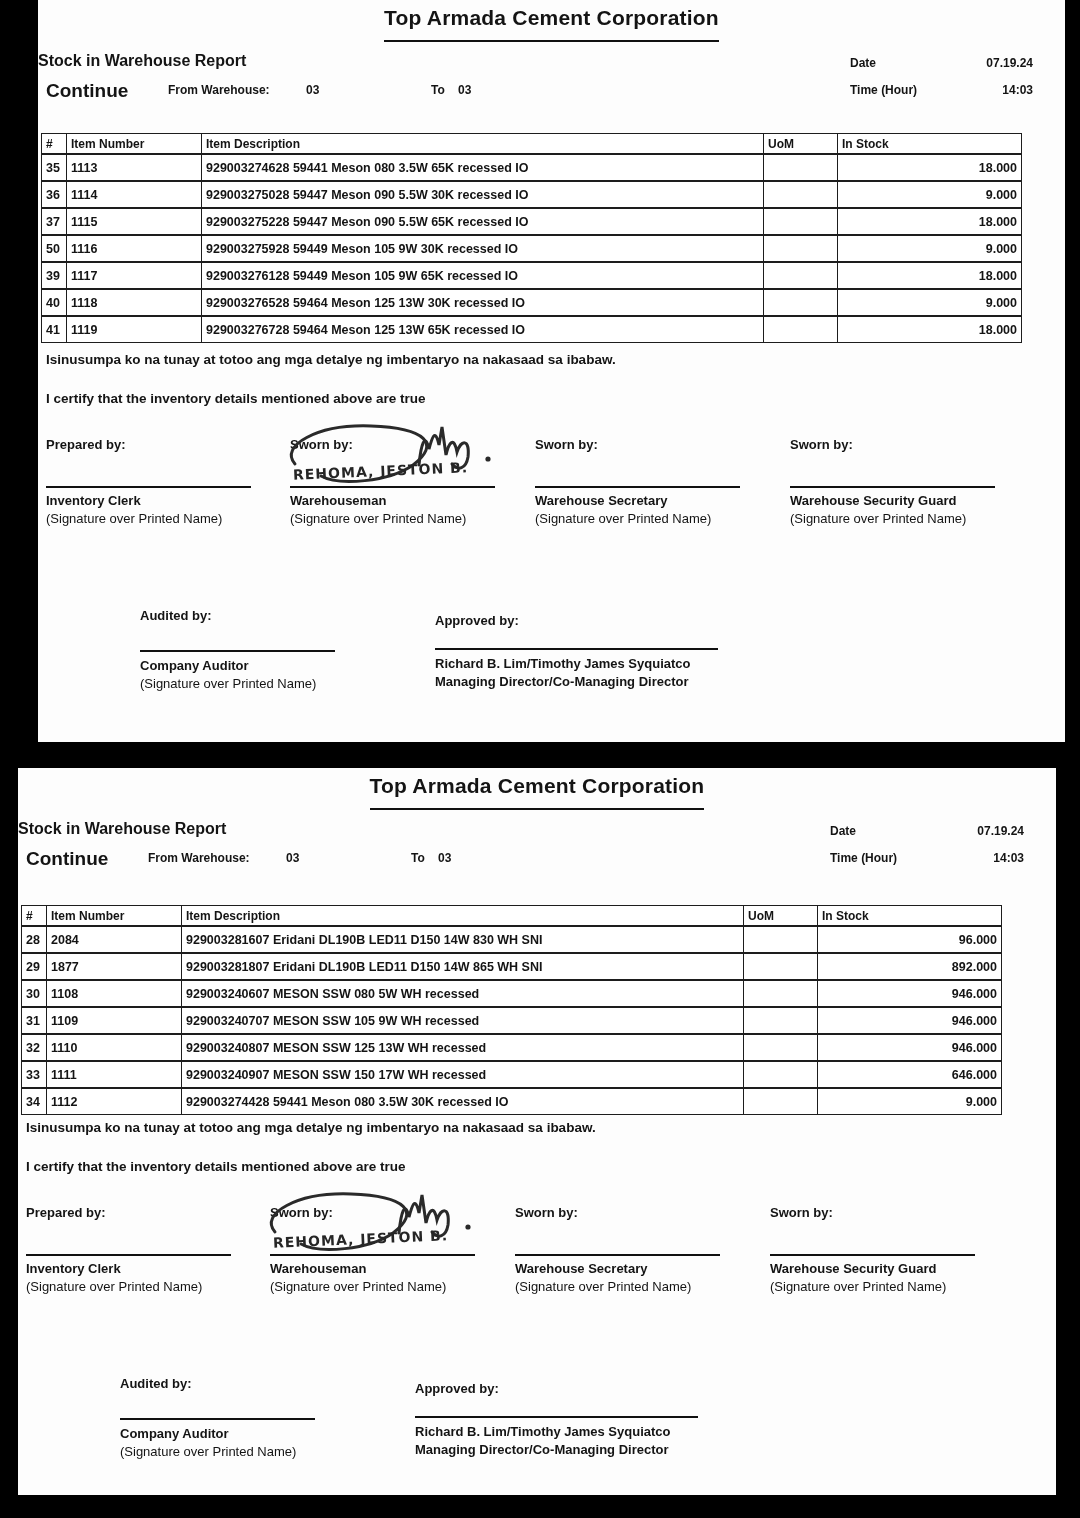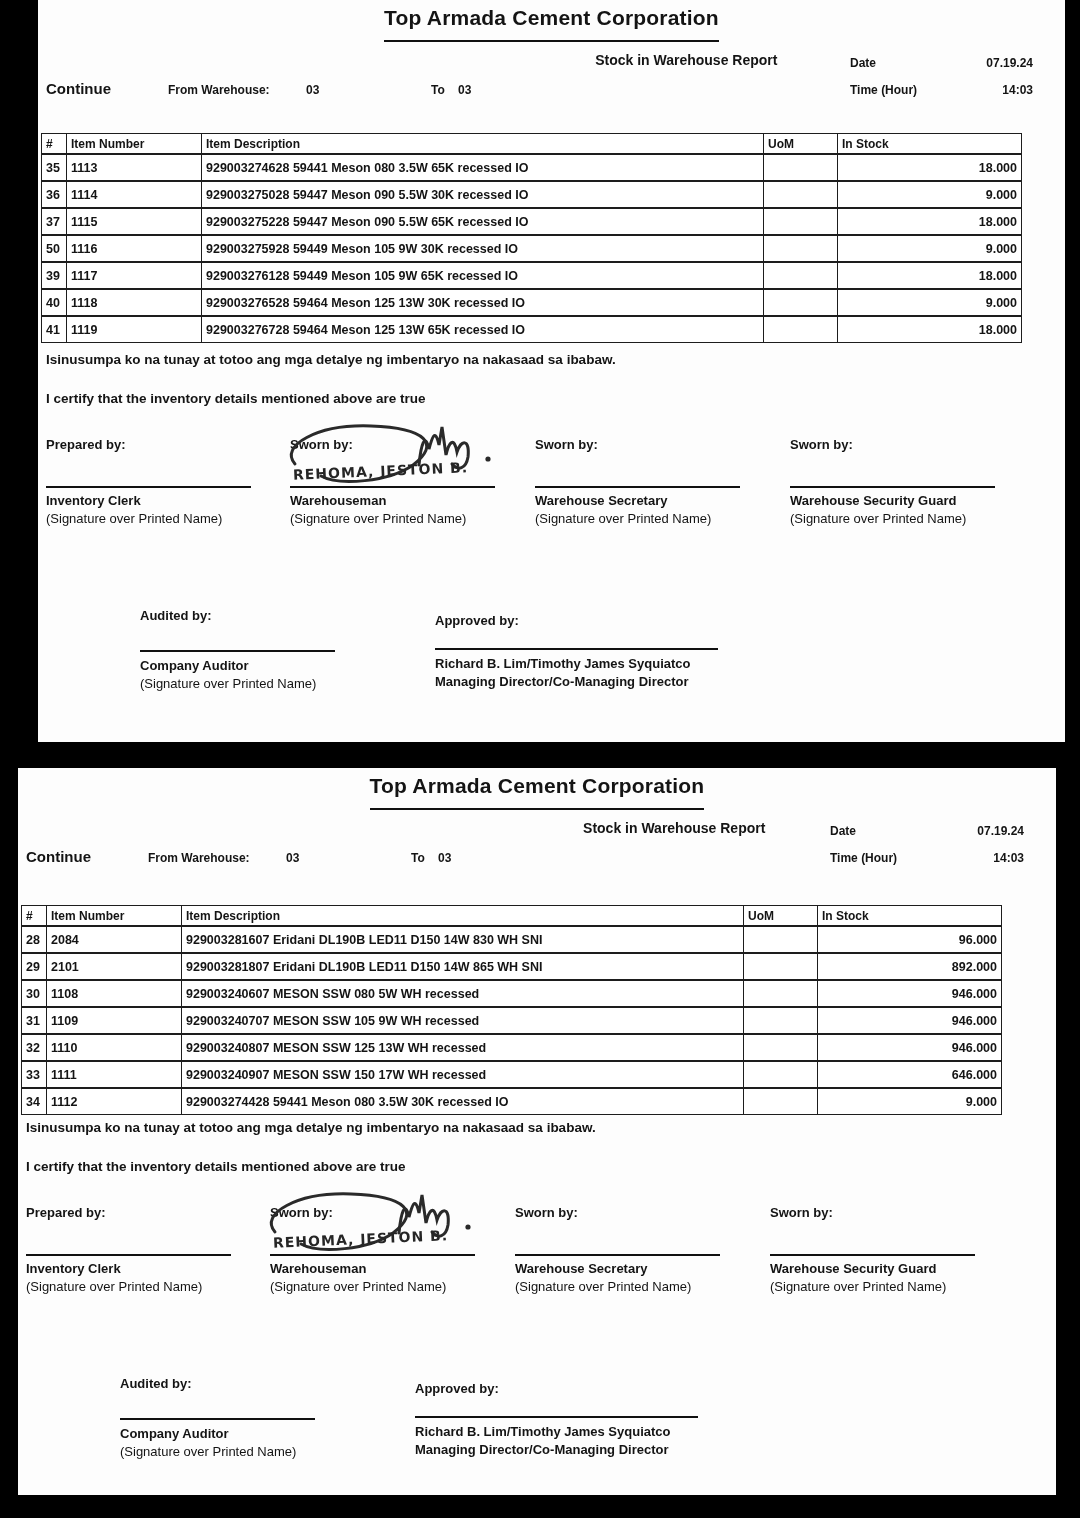--- a/index.html
+++ b/index.html
@@ -12,28 +12,28 @@
   .page{position:absolute;background:#fdfdfd;}
   #page-1{left:38px;top:0;width:1027px;height:742px;}
   #page-2{left:18px;top:768px;width:1038px;height:727px;}
   .abs{position:absolute;white-space:nowrap;}
 
   .company-wrap{top:6px;left:0;width:100%;text-align:center;}
   .company{
     display:inline-block;font-size:21px;font-weight:700;
     border-bottom:2.5px solid #111;padding-bottom:10px;letter-spacing:.2px;
   }
-  .report-title{top:52px;left:0;width:72%;text-align:right;font-size:14px;font-weight:700;}
+  .report-title{top:52px;left:0;width:72%;text-align:left;font-size:16px;font-weight:700;}
   .lbl{font-size:12px;font-weight:700;}
   .val{font-size:12px;font-weight:700;}
   .date-label{top:56px;left:812px;}
   .date-value{top:56px;right:32px;}
   .time-label{top:83px;left:812px;}
   .time-value{top:83px;right:32px;}
-  .continue{top:80px;left:8px;font-size:15px;font-weight:600;}
+  .continue{top:80px;left:8px;font-size:19px;font-weight:600;}
   .fw-label{top:83px;left:130px;}
   .fw-value{top:83px;left:268px;}
   .to-label{top:83px;left:393px;}
   .to-value{top:83px;left:420px;}
 
   table.stock{
     position:absolute;left:3px;width:980px;
     border-collapse:collapse;table-layout:fixed;
     background:#fff;
   }
@@ -248,21 +248,21 @@
     <tbody>
       <tr>
         <td>28</td>
         <td>2084</td>
         <td>929003281607 Eridani DL190B LED11 D150 14W 830 WH SNI</td>
         <td></td>
         <td class="c-stock">96.000</td>
       </tr>
       <tr>
         <td>29</td>
-        <td>2101</td>
+        <td>1877</td>
         <td>929003281807 Eridani DL190B LED11 D150 14W 865 WH SNI</td>
         <td></td>
         <td class="c-stock">892.000</td>
       </tr>
       <tr>
         <td>30</td>
         <td>1108</td>
         <td>929003240607 MESON SSW 080 5W WH recessed</td>
         <td></td>
         <td class="c-stock">946.000</td>

